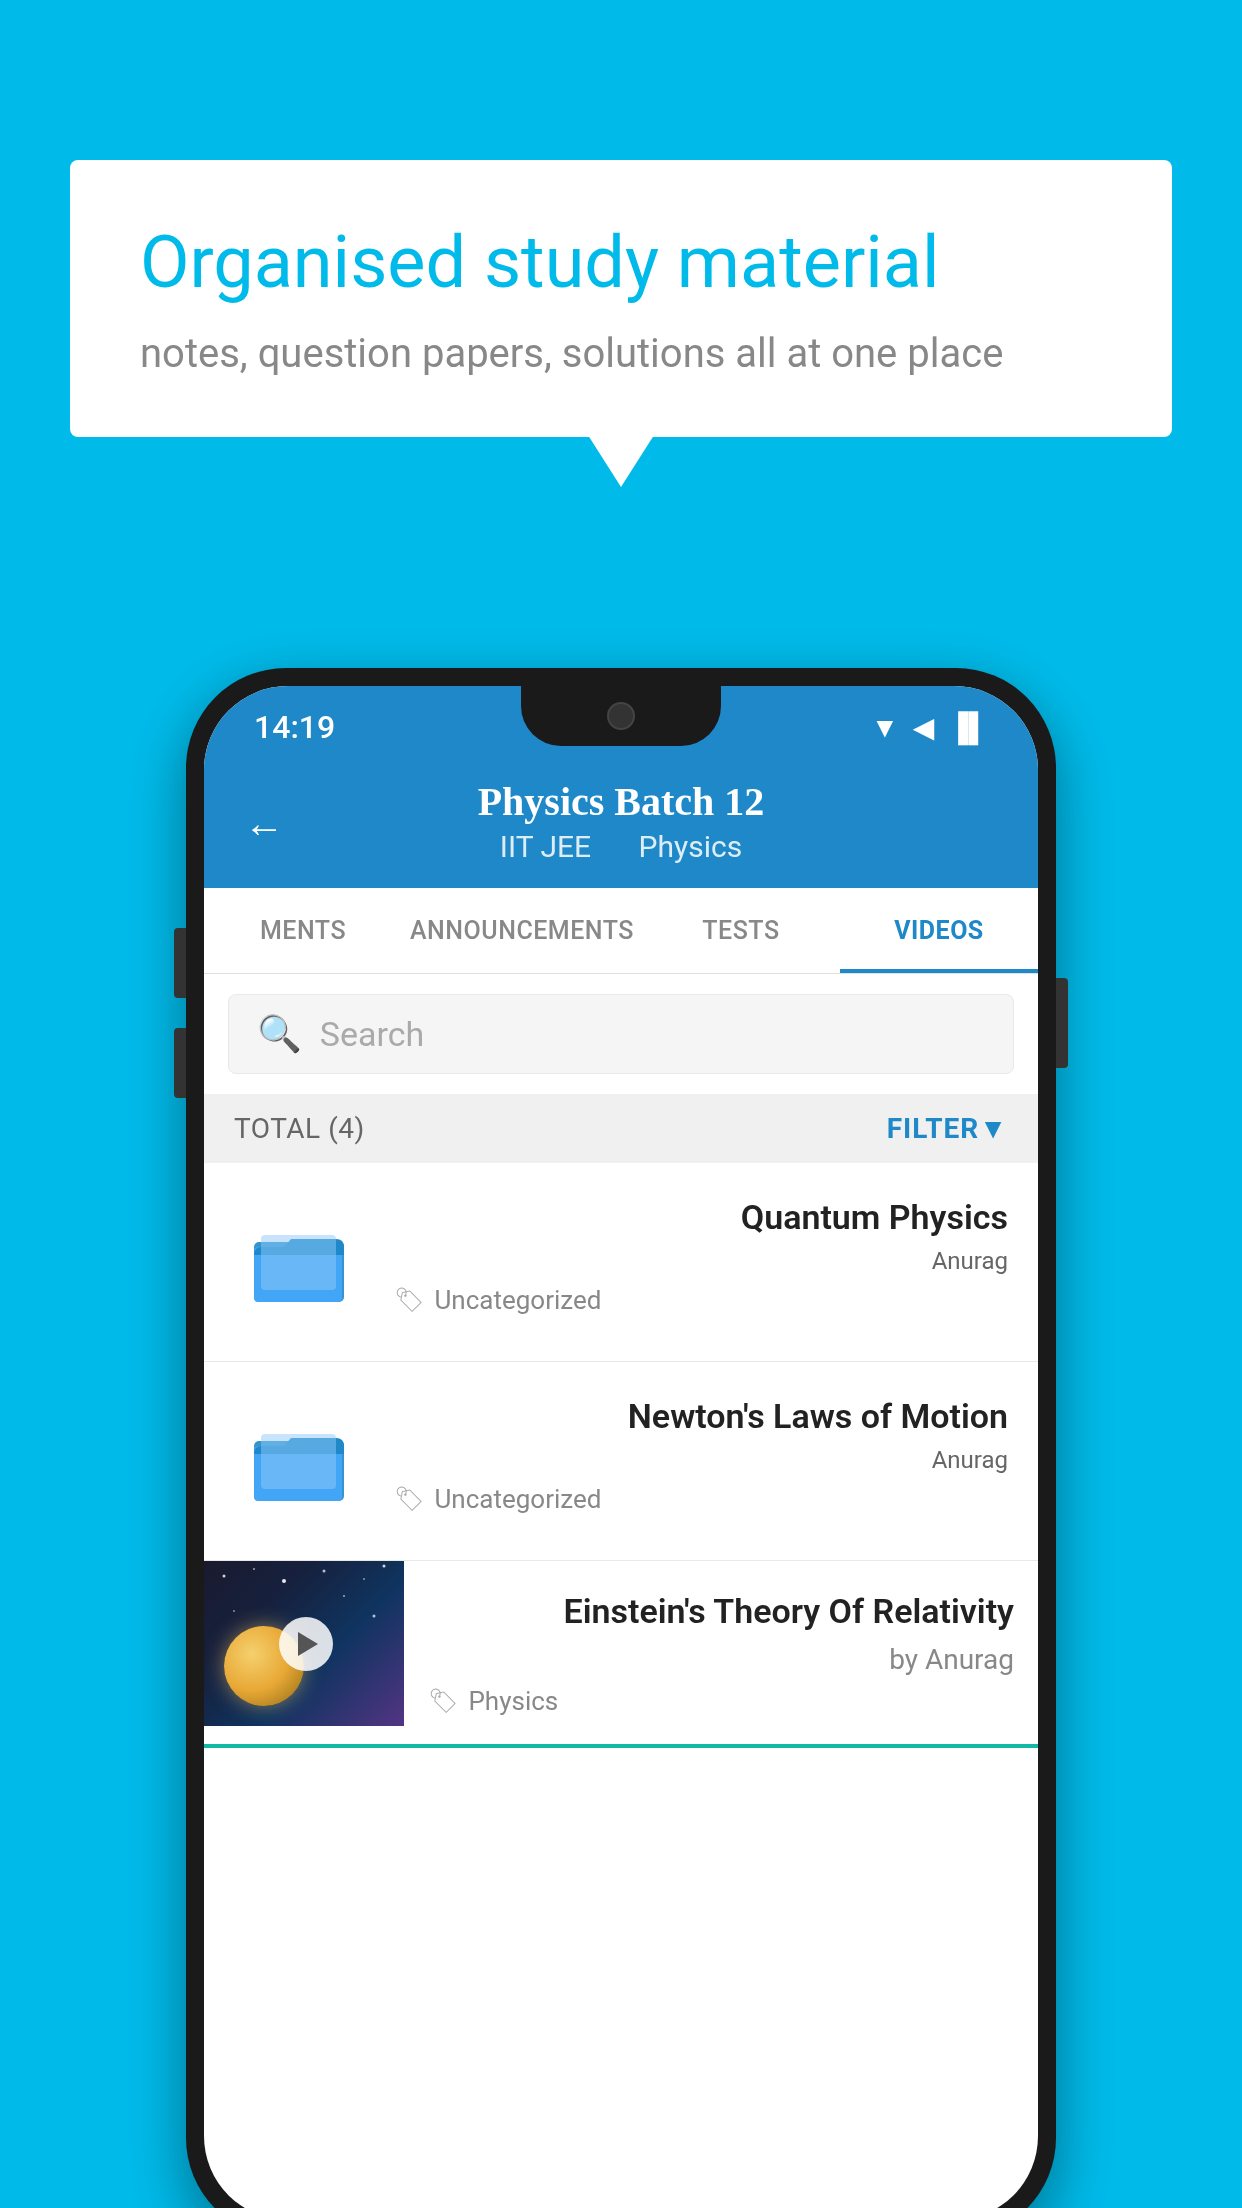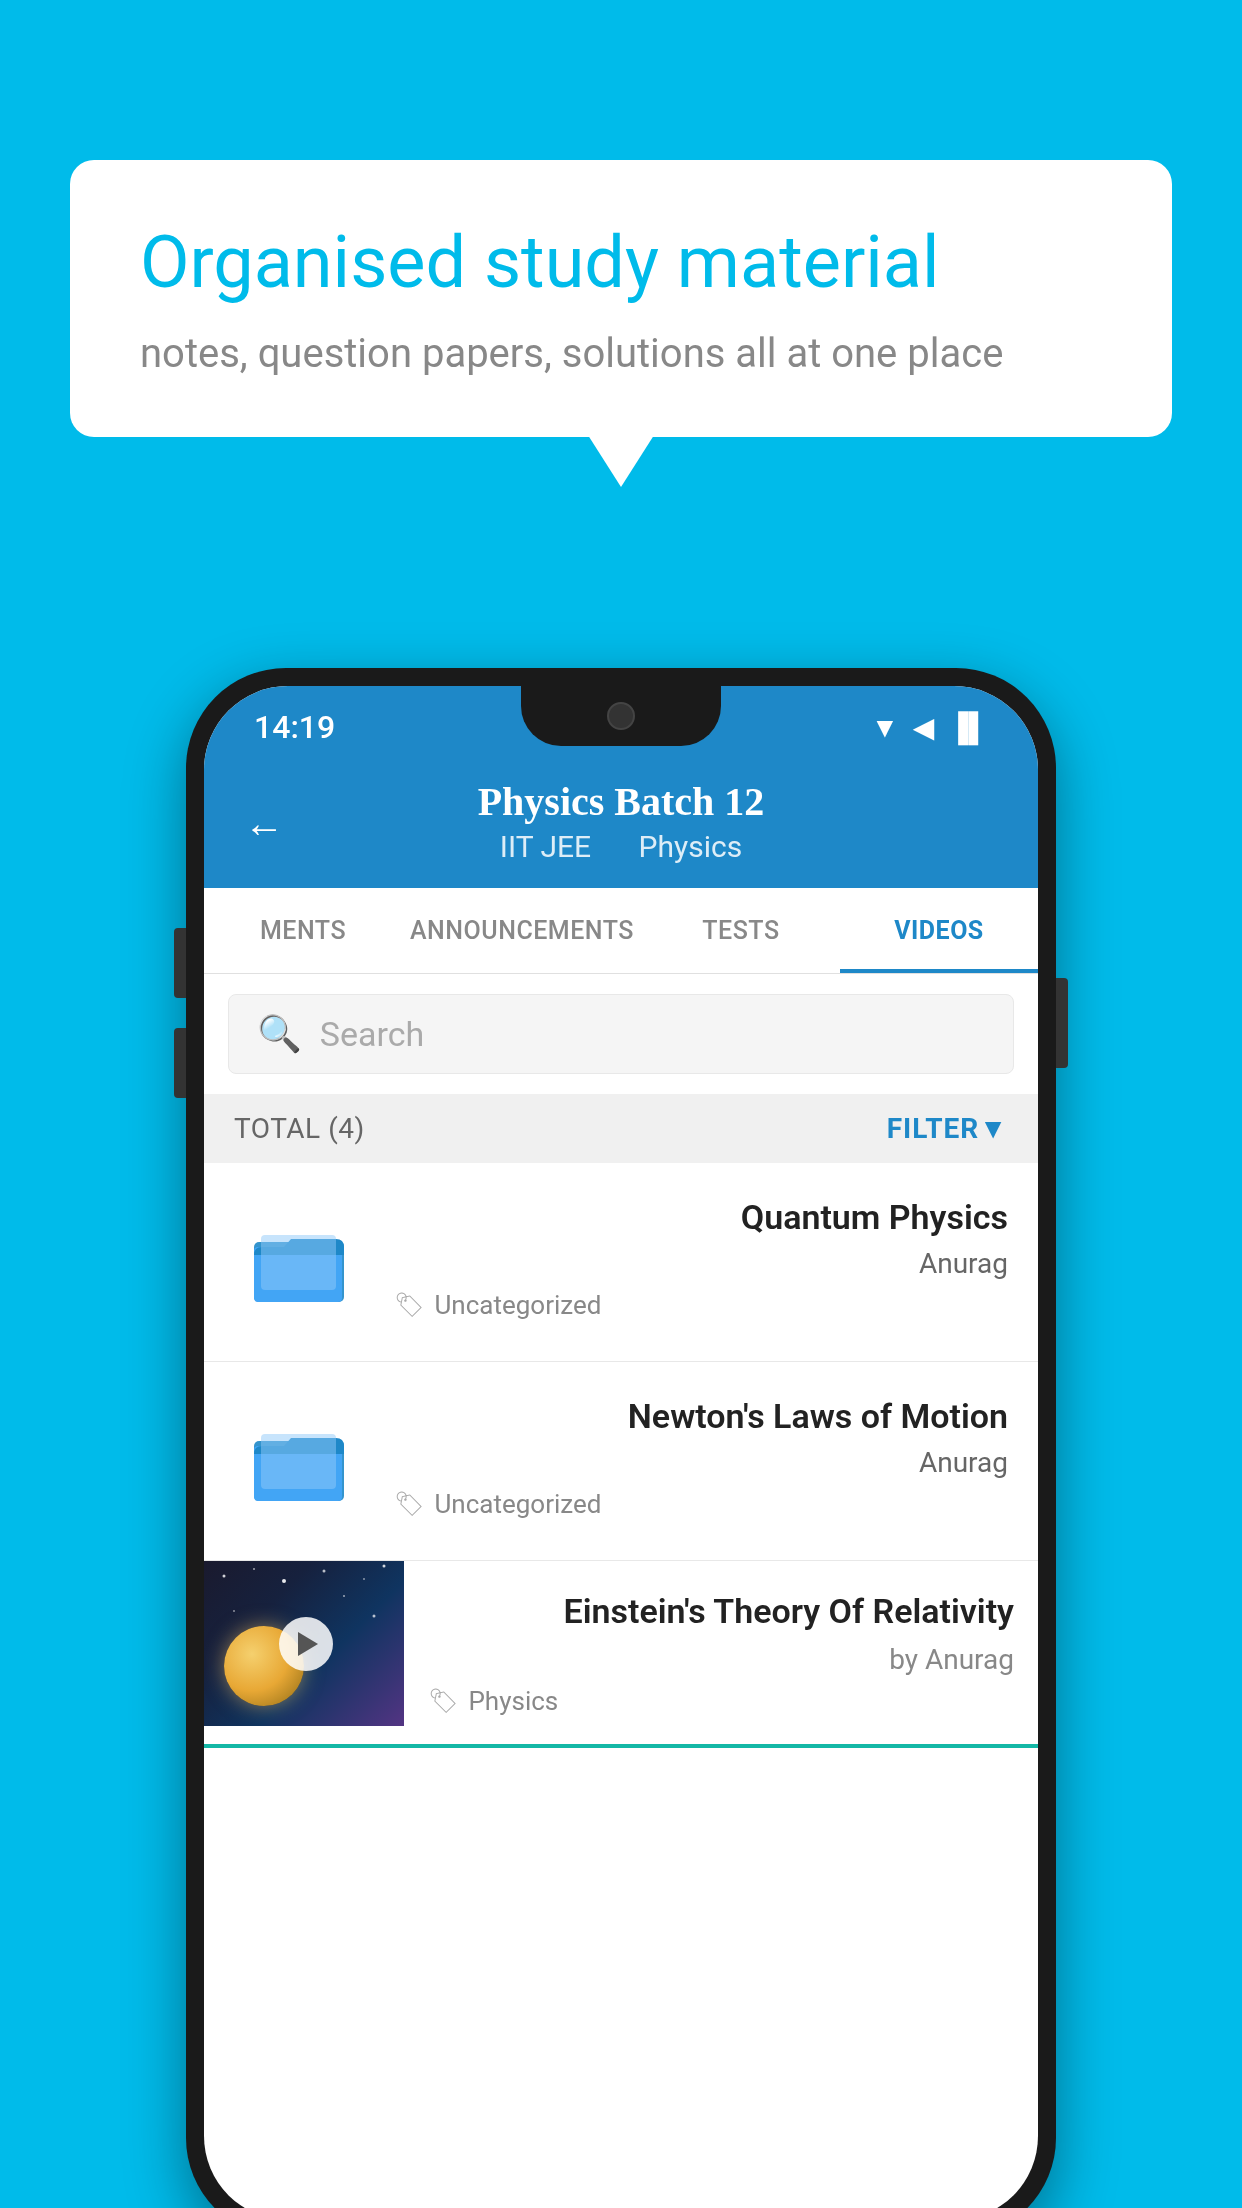--- a/index.html
+++ b/index.html
@@ -16,21 +16,21 @@
     
     .speech-bubble-container {
       position: absolute;
       top: 160px;
       left: 70px;
       right: 70px;
     }
 
     .speech-bubble {
       background: white;
-      border-radius: 24px;
+      border-radius: 8px;
       padding: 60px 70px;
       position: relative;
     }
 
     .speech-bubble::after {
       content: '';
       position: absolute;
       bottom: -50px;
       left: 50%;
       transform: translateX(-50%);
@@ -318,21 +318,21 @@
     }
 
     .video-title {
       font-size: 34px;
       font-weight: 600;
       color: #222;
       margin-bottom: 10px;
     }
 
     .video-author {
-      font-size: 28px;
+      font-size: 24px;
       color: #666;
       margin-bottom: 10px;
     }
 
     .video-tag {
       display: flex;
       align-items: center;
       gap: 10px;
       color: #888;
       font-size: 26px;

